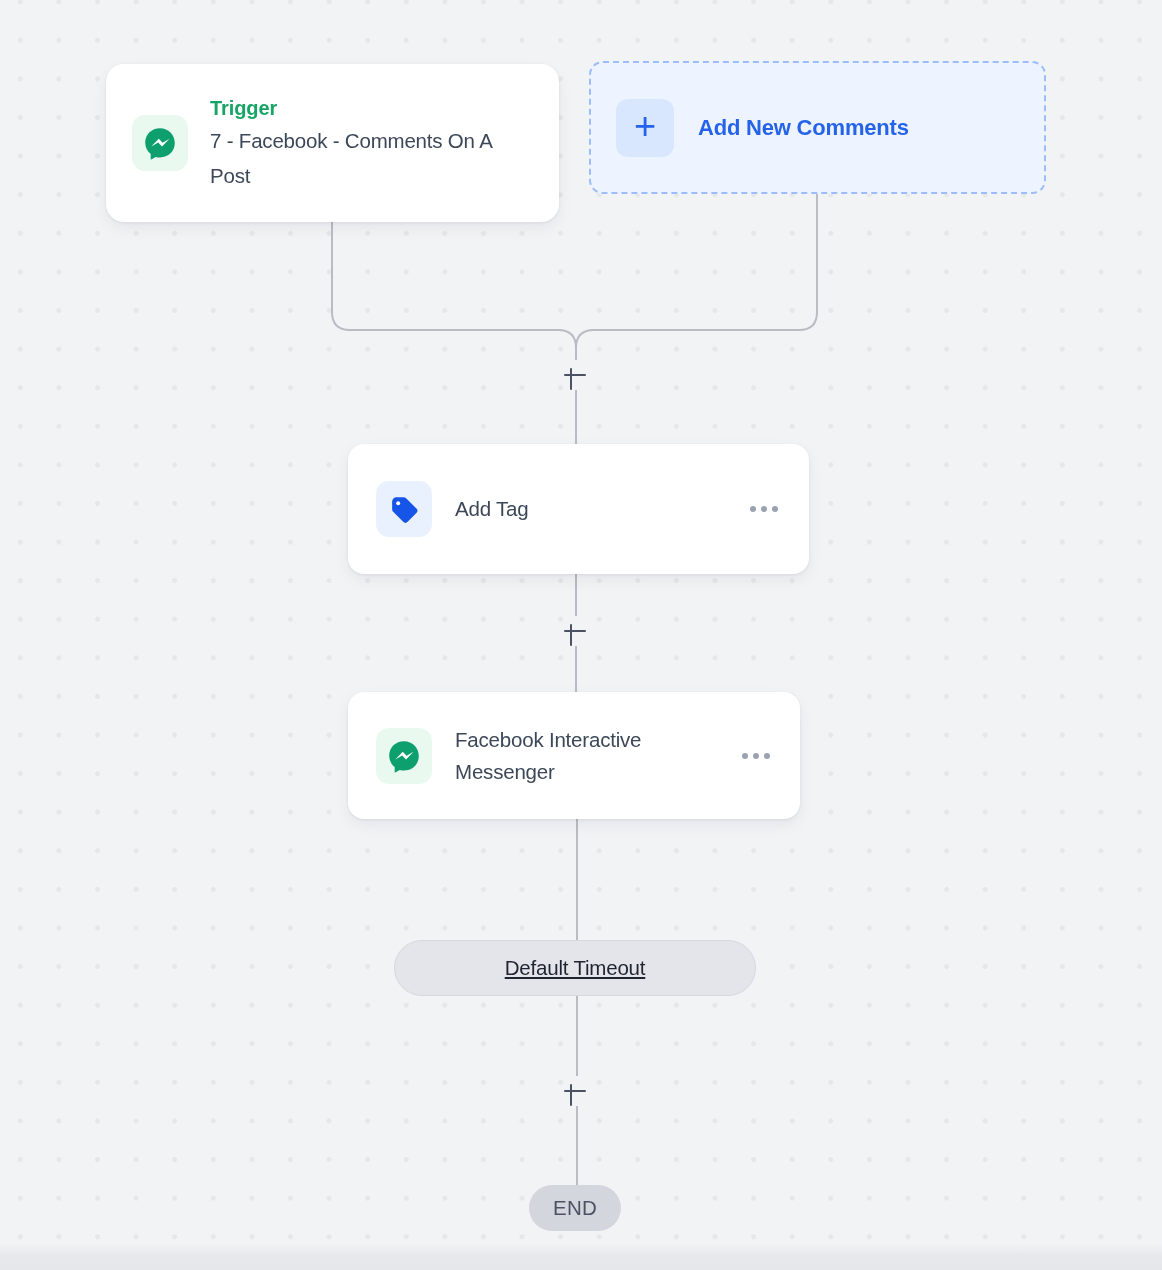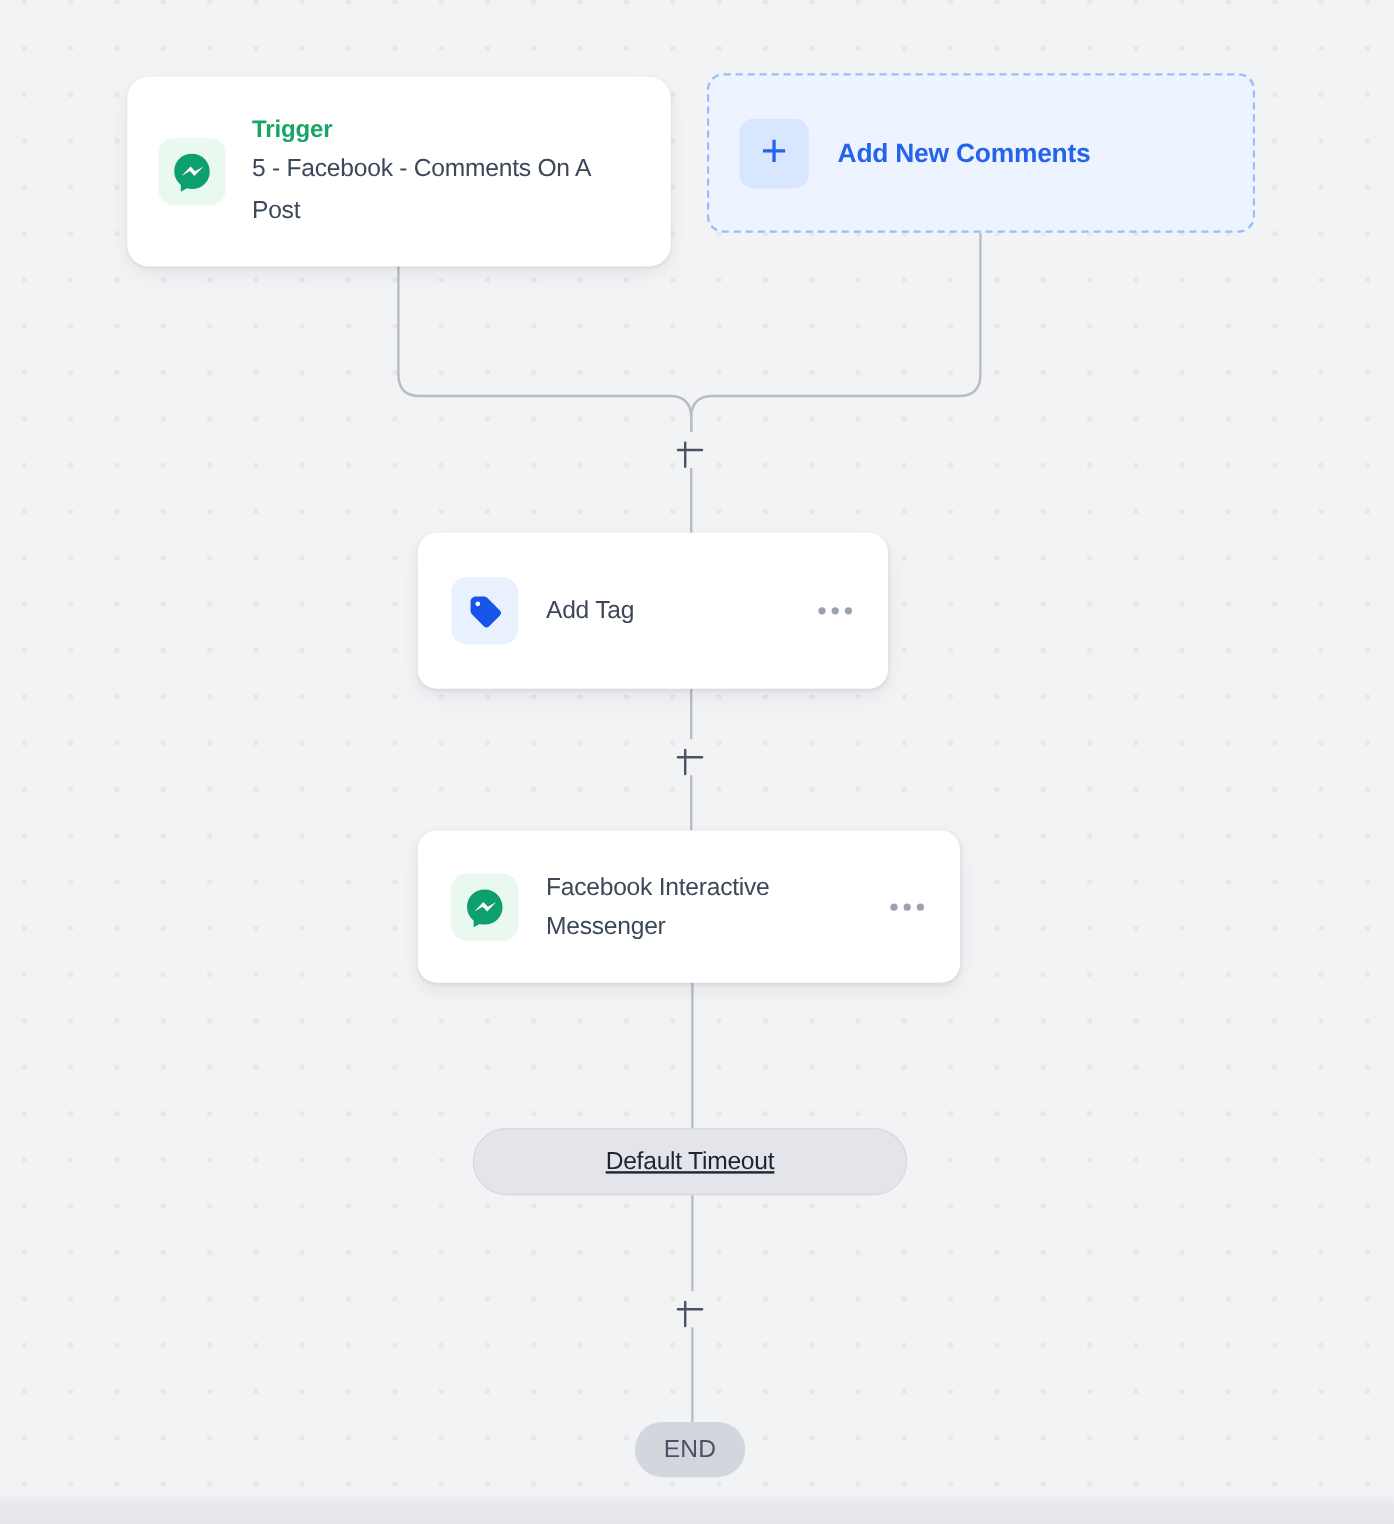--- a/index.html
+++ b/index.html
@@ -133,21 +133,21 @@
     color: #2563eb;
     font-size: 22px;
     font-weight: bold;
     letter-spacing: -0.2px;
   }
 
   
   #add-tag-card {
     left: 348px;
     top: 444px;
-    width: 392px;
+    width: 461px;
     height: 130px;
     padding: 0 28px;
     gap: 23px;
   }
   #messenger-card {
     left: 348px;
     top: 692px;
     width: 452px;
     height: 127px;
     padding: 16px 28px;
@@ -267,21 +267,21 @@
 
   <div class="node" id="trigger-card">
     <div class="icon-tile tile-green">
       <svg width="36" height="36" viewBox="0 0 36 36" aria-hidden="true">
         <path d="M18 3.2C9.6 3.2 3.2 9.4 3.2 17.6c0 4.7 2.1 8.8 5.5 11.5v5.6l5.1-2.8c1.3.4 2.8.6 4.2.6 8.4 0 14.8-6.2 14.8-14.4S26.4 3.2 18 3.2z" fill="#0e9f6e"></path>
         <path d="M9.3 21.6l7.5-7.9 3.8 4 6.9-4-7.5 7.9-3.8-4-6.9 4z" fill="#ffffff"></path>
       </svg>
     </div>
     <div class="trigger-text">
       <span class="trigger-label">Trigger</span>
-      <span class="trigger-name">5 - Facebook - Comments On A Post</span>
+      <span class="trigger-name">7 - Facebook - Comments On A Post</span>
     </div>
   </div>
 
   <div id="add-trigger-card">
     <div class="icon-tile">
       <span class="plus-glyph">+</span>
     </div>
     <span class="add-trigger-label">Add New Comments</span>
   </div>
 

